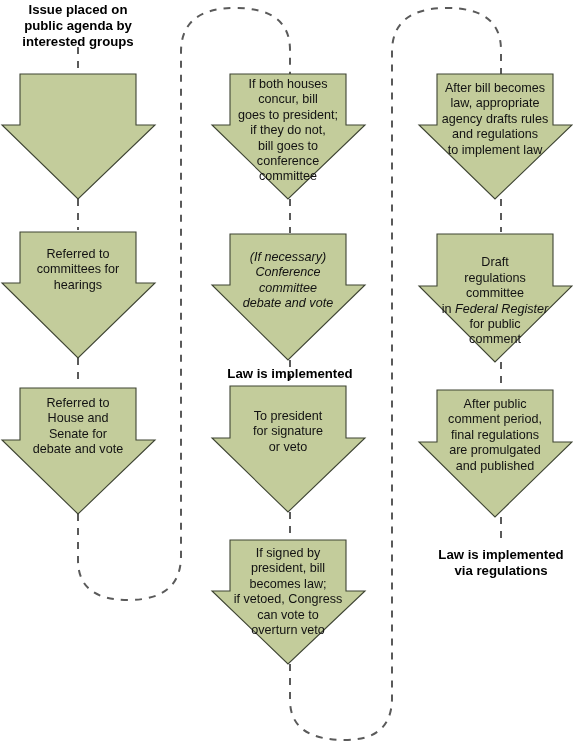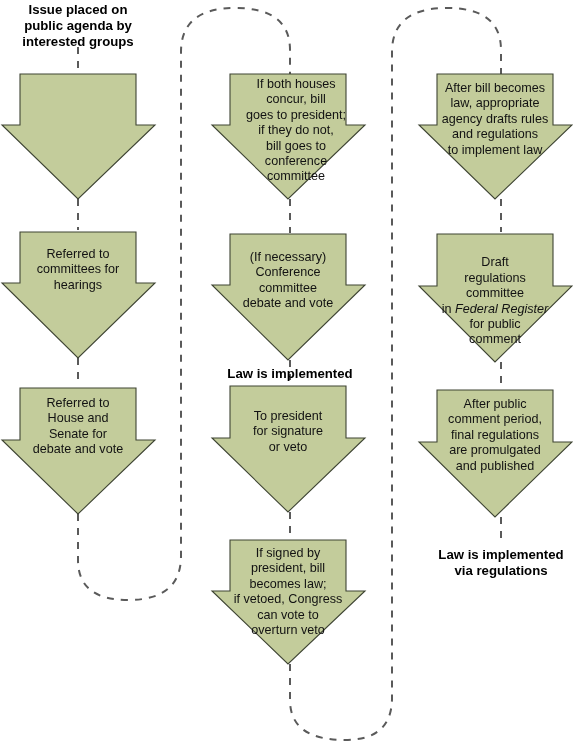--- a/index.html
+++ b/index.html
@@ -107,28 +107,28 @@
 via regulations</div>
 
   <div class="node-text" style="left:10px; top:247px; width:136px;">Referred to
 committees for
 hearings</div>
   <div class="node-text" style="left:10px; top:396px; width:136px;">Referred to
 House and
 Senate for
 debate and vote</div>
 
-  <div class="node-text" style="left:214px; top:77px; width:164px;">If both houses
+  <div class="node-text" style="left:206px; top:77px; width:164px;">If both houses
 concur, bill
 goes to president;
 if they do not,
 bill goes to
 conference
 committee</div>
-  <div class="node-text" style="left:212px; top:250px; width:152px;">(If necessary)
+  <div class="node-text" style="left:212px; top:250px; width:152px;font-style:italic;">(If necessary)
 Conference
 committee
 debate and vote</div>
   <div class="node-text" style="left:204px; top:546px; width:168px;">If signed by
 president, bill
 becomes law;
 if vetoed, Congress
 can vote to
 overturn veto</div>
   <div class="node-text" style="left:212px; top:409px; width:152px;">To president

